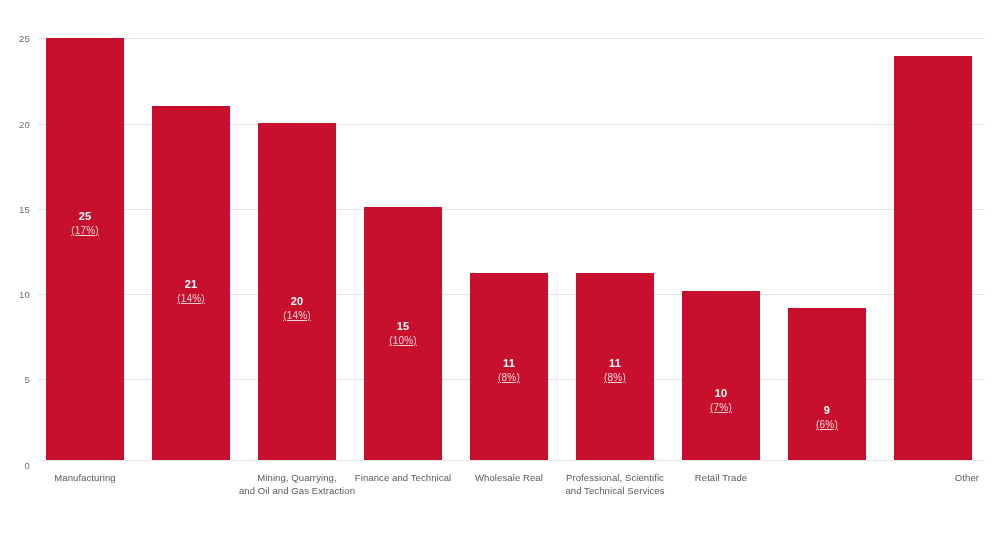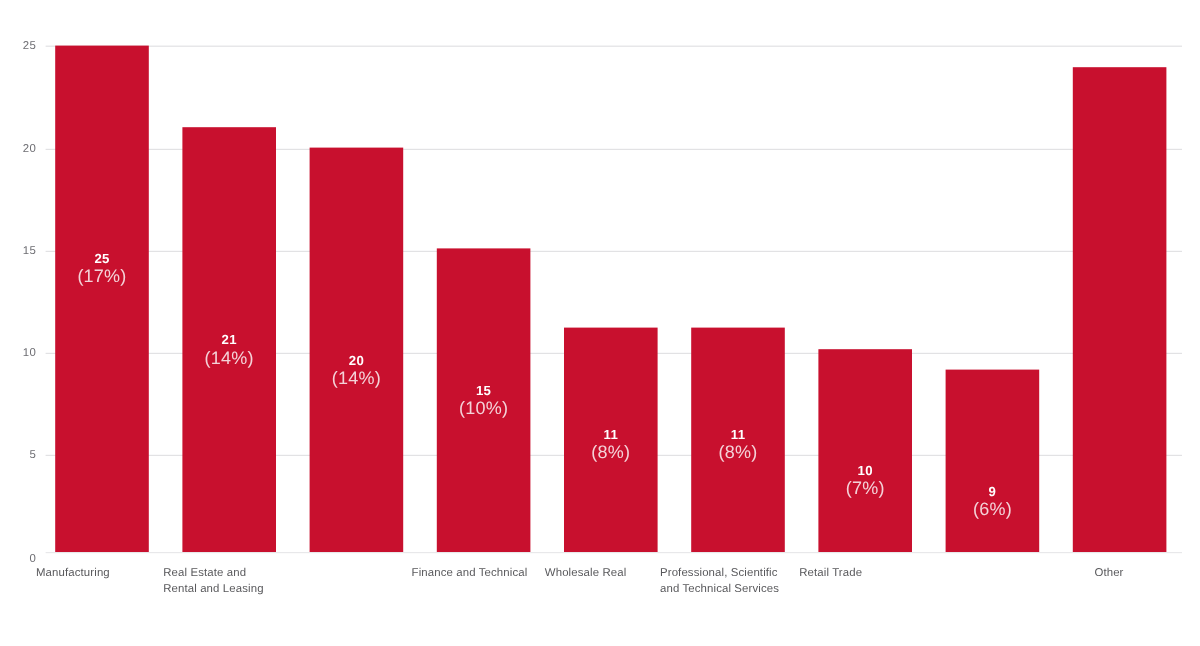--- a/index.html
+++ b/index.html
@@ -83,31 +83,32 @@
   .bar-value {
     display: block;
     font-size: 11px;
     font-weight: bold;
     color: #ffffff;
     line-height: 14px;
     letter-spacing: 0.2px;
   }
   .bar-pct {
     display: block;
-    font-size: 15px;
+    font-size: 10px;
     color: #f4d2d8;
     line-height: 15px;
     letter-spacing: 0.2px;
+    text-decoration: underline;
   }
 
   
   .cat-label {
     position: absolute;
     top: 472px;
-    text-align: left;
+    text-align: center;
     font-size: 9.5px;
     line-height: 12.5px;
     color: #58585b;
     letter-spacing: 0.1px;
   }
   .cat-label span {
     display: block;
   }
 </style>
 </head>
@@ -200,23 +201,23 @@
     <div class="bar-group" style="left:894px;width:78px;height:404px">
       <div class="bar" style="height:404px"></div>
     </div>
 
   </div>
 
   <div class="cat-label" style="left:30px;width:110px">
     <span>Manufacturing</span>
     <span></span>
   </div>
-  <div class="cat-label" style="left:136px;width:110px">
-    <span>Real Estate and</span>
-    <span>Rental and Leasing</span>
+  <div class="cat-label" style="left:227px;width:140px">
+    <span>Mining, Quarrying,</span>
+    <span>and Oil and Gas Extraction</span>
   </div>
   <div class="cat-label" style="left:343px;width:120px">
     <span>Finance and Technical</span>
     <span></span>
   </div>
   <div class="cat-label" style="left:454px;width:110px">
     <span>Wholesale Real</span>
     <span></span>
   </div>
   <div class="cat-label" style="left:550px;width:130px">

